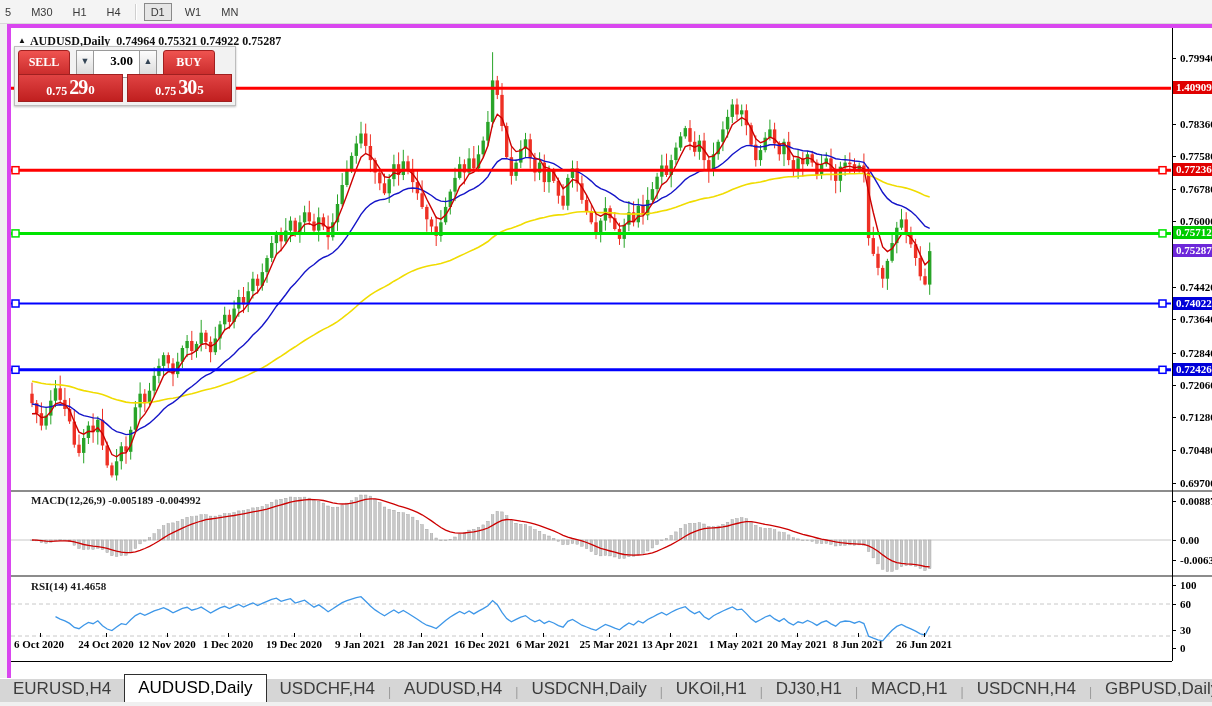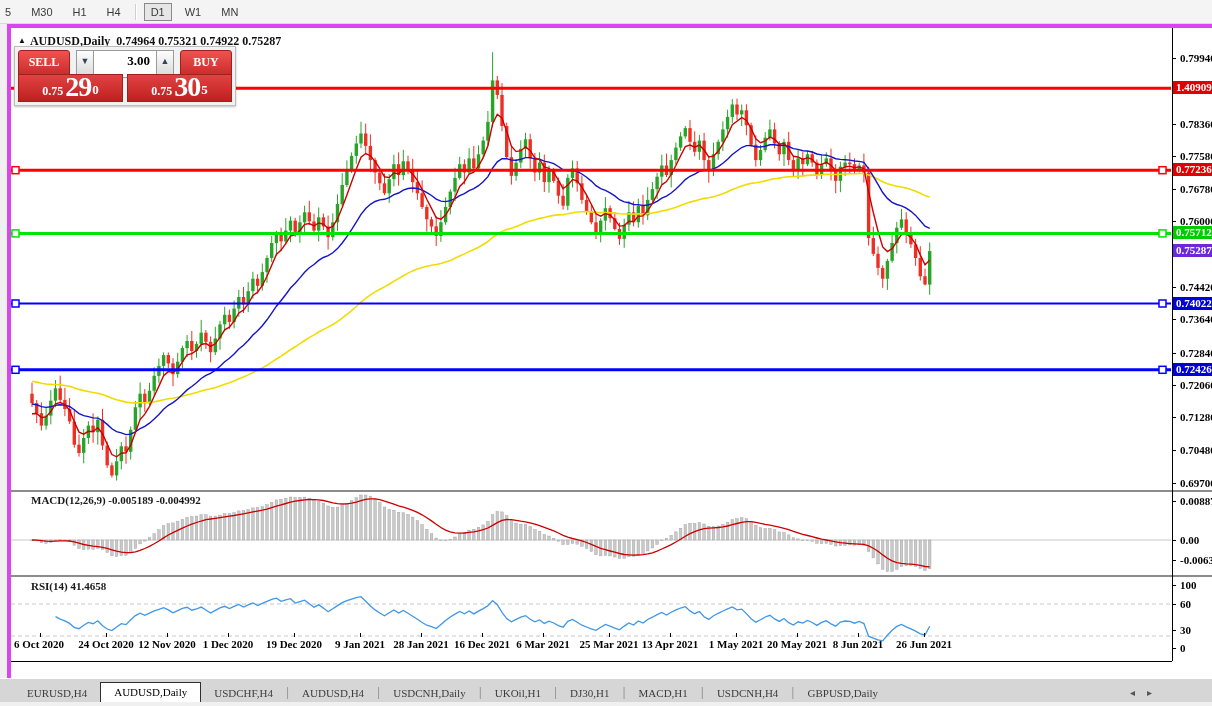--- a/index.html
+++ b/index.html
@@ -17,32 +17,32 @@
   .axis-label{position:absolute;font-size:11px;font-weight:700;color:#000;white-space:nowrap;}
   .axis-tickdash{position:absolute;width:4px;height:1px;background:#000;}
   .price-tag{position:absolute;left:1162px;width:42px;height:13px;color:#fff;font-size:11px;font-weight:700;line-height:13px;padding-left:3px;box-sizing:border-box;white-space:nowrap;}
   .title-row{position:absolute;left:7px;top:6px;font-size:12px;font-weight:700;color:#111;white-space:nowrap;}
   .title-row .tri{font-size:8px;vertical-align:2px;margin-right:4px;}
   .ind-label{position:absolute;left:20px;font-size:11px;font-weight:700;color:#1a1a1a;white-space:nowrap;}
   .date-label{position:absolute;font-size:11px;font-weight:700;color:#000;white-space:nowrap;transform:translateX(-50%);}
   .date-tick{position:absolute;width:1px;height:4px;background:#000;}
   
   .trade-panel{position:absolute;left:3px;top:18px;width:220px;height:58px;background:#f2f2f2;border:1px solid #bdbdbd;box-shadow:0 1px 2px rgba(0,0,0,.25);}
-  .tp-row1{position:absolute;left:3px;top:3px;right:3px;height:28px;display:flex;}
+  .tp-row1{position:absolute;left:3px;top:3px;right:20px;height:28px;display:flex;}
   .tp-btn{flex:0 0 52px;background:linear-gradient(#ef5350,#c62828);color:#fff;font-size:12px;font-weight:700;text-align:center;line-height:22px;border:1px solid #a02020;border-radius:3px;box-sizing:border-box;cursor:default;}
   .sp-btn{flex:0 0 18px;background:linear-gradient(#fdfdfd,#d8d8d8);border:1px solid #9a9a9a;box-sizing:border-box;text-align:center;line-height:20px;font-size:9px;color:#345;cursor:default;}
   .sp-field{flex:1;background:#fff;border-top:1px solid #9a9a9a;border-bottom:1px solid #9a9a9a;box-sizing:border-box;font-size:13px;font-weight:700;color:#000;text-align:right;line-height:20px;padding-right:6px;}
   .tp-row2{position:absolute;left:3px;top:27px;right:3px;height:28px;display:flex;gap:4px;}
   .tp-price{flex:1;background:linear-gradient(#e04343,#c01f1f);color:#fff;display:flex;align-items:flex-end;justify-content:center;padding-bottom:1px;border:1px solid #a02020;box-sizing:border-box;cursor:default;}
   .tp-price .sm{font-size:12px;font-weight:700;margin-right:2px;line-height:18px;}
-  .tp-price .big{font-size:28px;font-weight:700;line-height:26px;letter-spacing:-1px;text-align:center;}
+  .tp-price .big{font-size:20px;font-weight:700;line-height:26px;letter-spacing:-1px;text-align:center;}
   .tp-price .sup{font-size:13px;font-weight:700;line-height:30px;align-self:flex-start;margin-left:1px;}
   
   .tabbar{position:absolute;left:0;top:678px;width:1212px;height:24px;background:#d6d6d6;border-top:1px solid #fff;display:flex;align-items:flex-end;}
-  .tab{font-size:11px;color:#3c3c3c;padding:3px 13px 4px 13px;white-space:nowrap;cursor:default;font-family:Liberation Serif, serif;}
+  .tab{font-size:17px;color:#3c3c3c;padding:3px 13px 4px 13px;white-space:nowrap;cursor:default;}
   .tab.active{background:#fff;color:#000;border:1px solid #2f2f2f;border-bottom:none;padding-bottom:5px;}
   .tabsep{color:#999;font-size:12px;padding-bottom:4px;}
   .tab-arrows{margin-left:auto;margin-right:48px;padding-bottom:5px;color:#555;font-size:10px;letter-spacing:12px;}
   .bottom-strip{position:absolute;left:0;top:702px;width:1212px;height:4px;background:#f0f0f0;}
 </style>
 </head>
 <body>
 
 <div class="screen">
 

